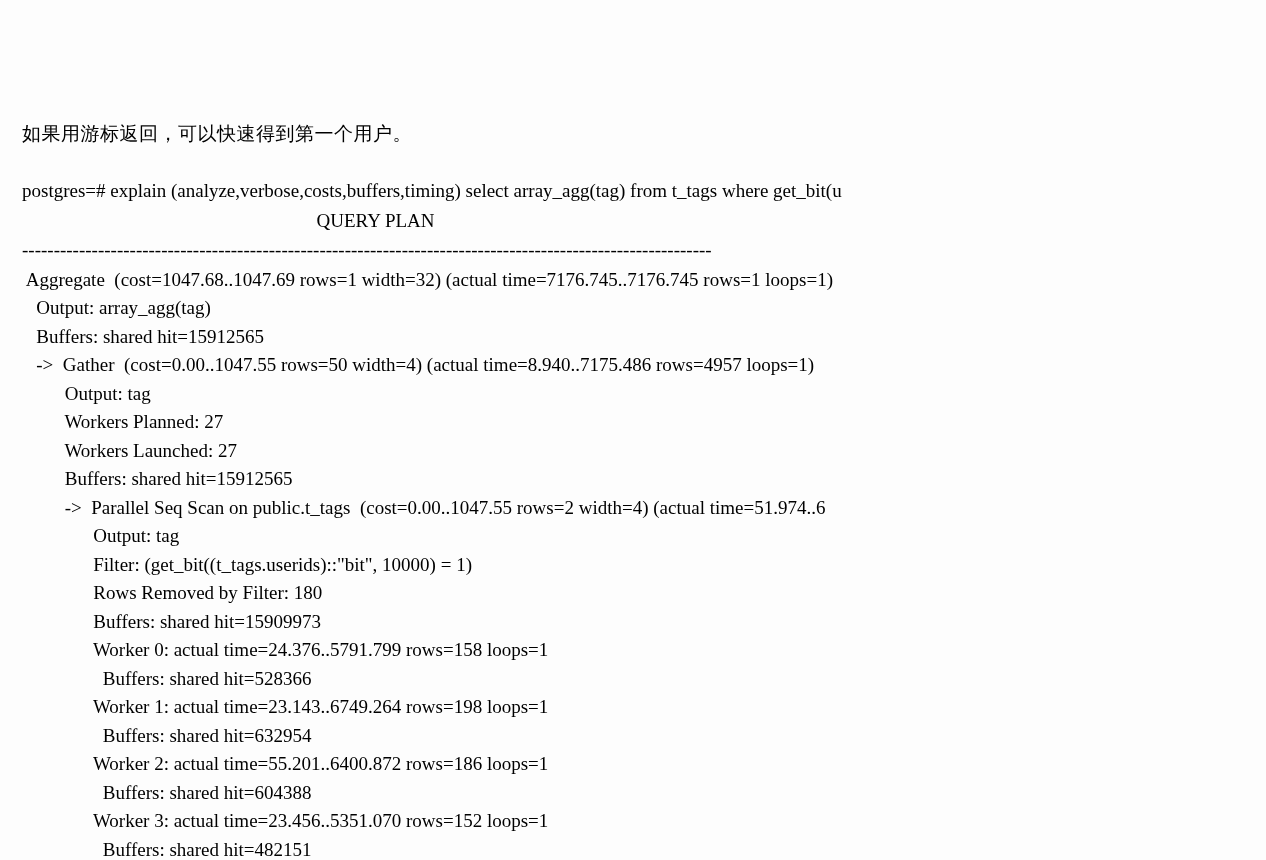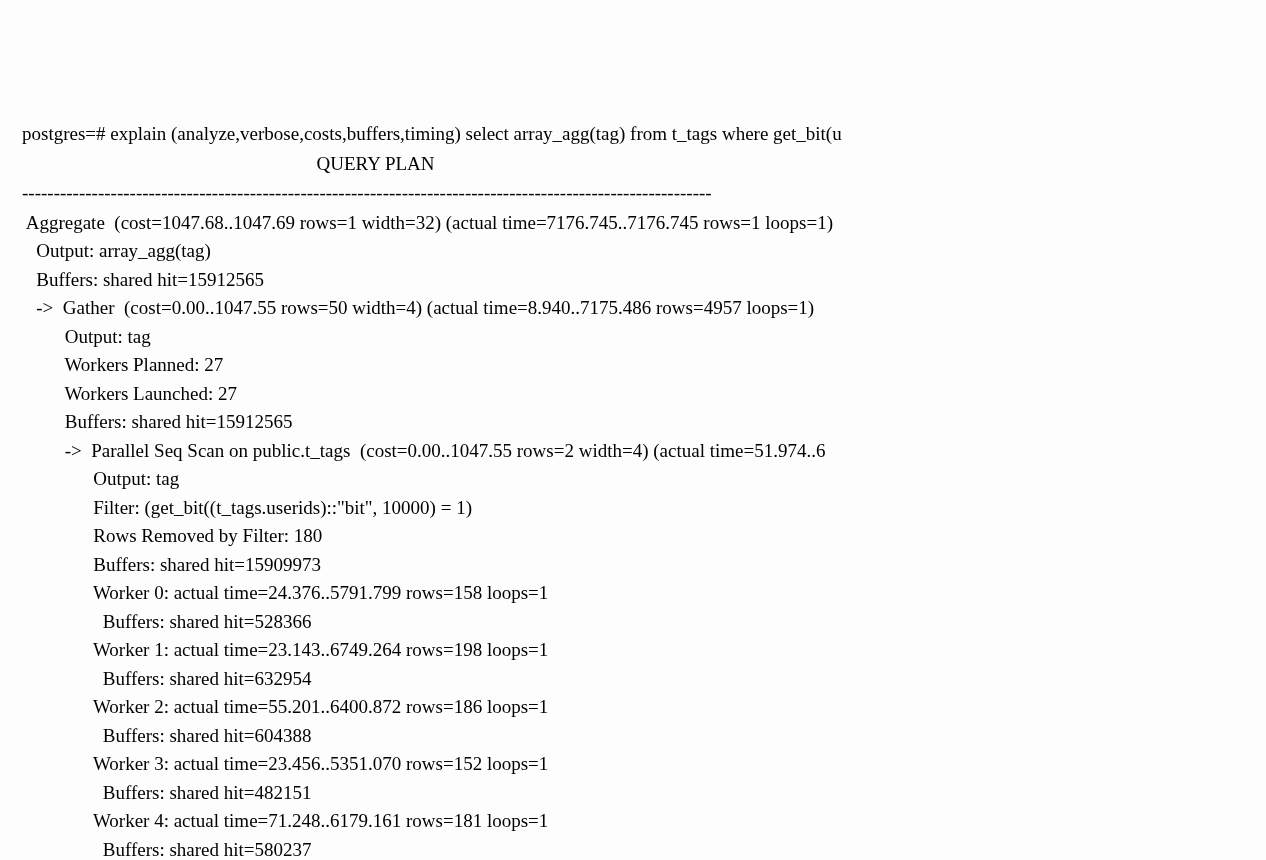--- a/index.html
+++ b/index.html
@@ -33,20 +33,21 @@
     }
     .qp-header {
       text-align: right;
     }
   </style>
 </head>
 <body>
 
 
 <div class="container">
+<div class="intro">如果用游标返回，可以快速得到第一个用户。</div>
 <span class="mono">postgres=# explain (analyze,verbose,costs,buffers,timing) select array_agg(tag) from t_tags where get_bit(u</span>
 <span class="mono qp-header">                                                              QUERY PLAN</span>
 <span class="mono">-------------------------------------------------------------------------------------------------------------</span>
 <div class="mono" id="plan-body"> Aggregate  (cost=1047.68..1047.69 rows=1 width=32) (actual time=7176.745..7176.745 rows=1 loops=1)
    Output: array_agg(tag)
    Buffers: shared hit=15912565
    -&gt;  Gather  (cost=0.00..1047.55 rows=50 width=4) (actual time=8.940..7175.486 rows=4957 loops=1)
          Output: tag
          Workers Planned: 27
          Workers Launched: 27

